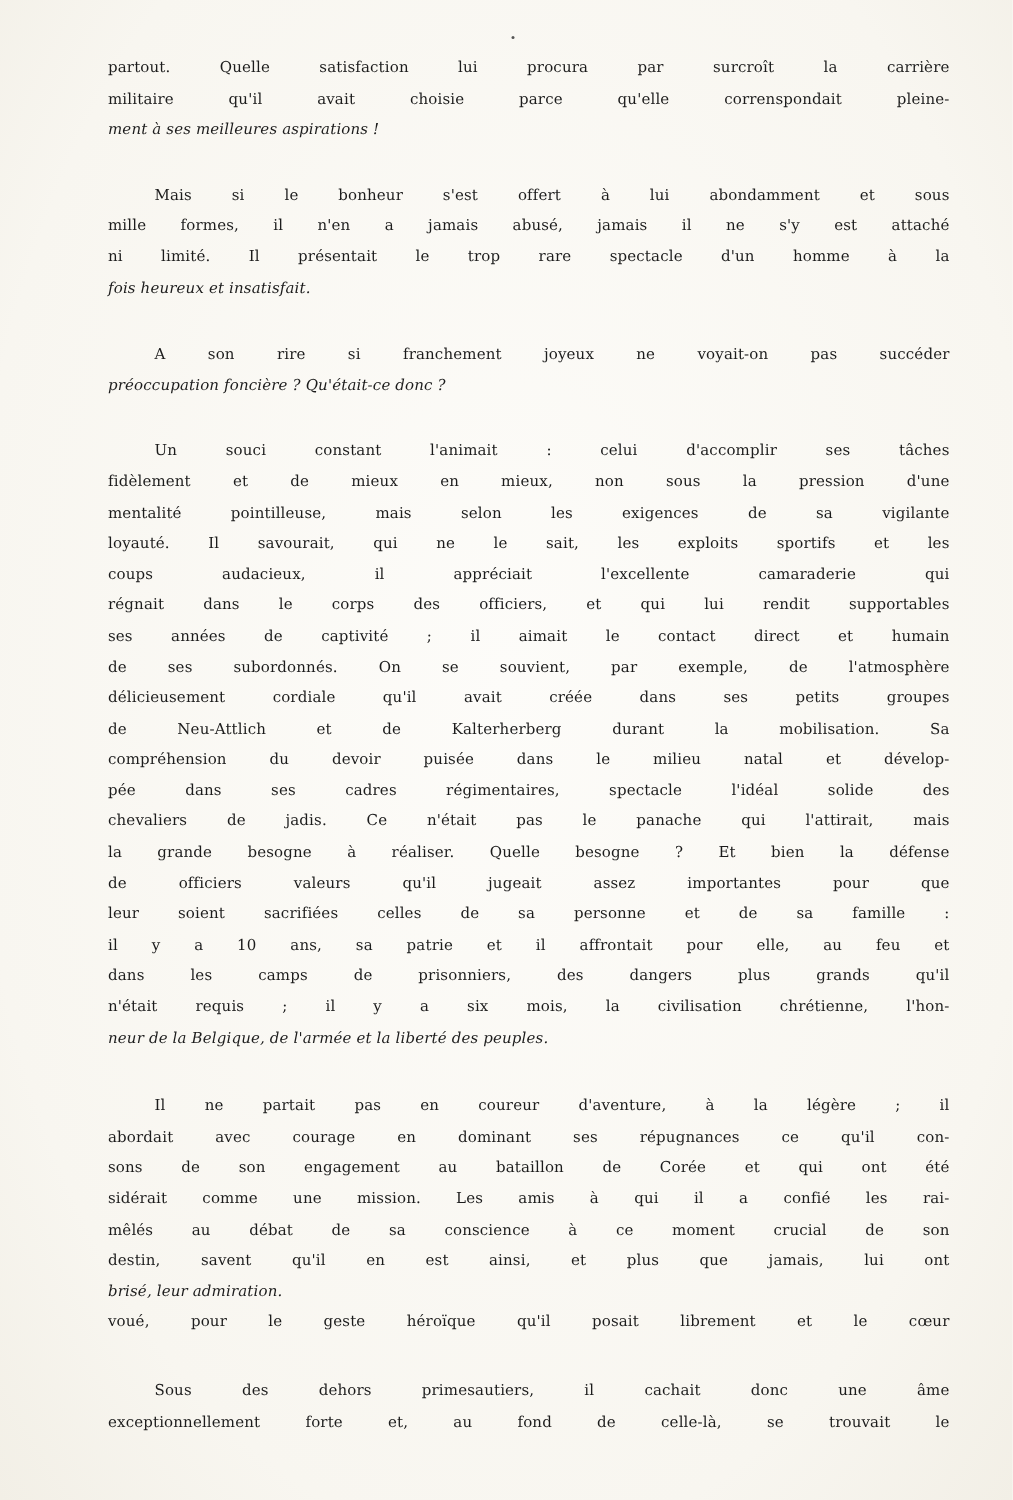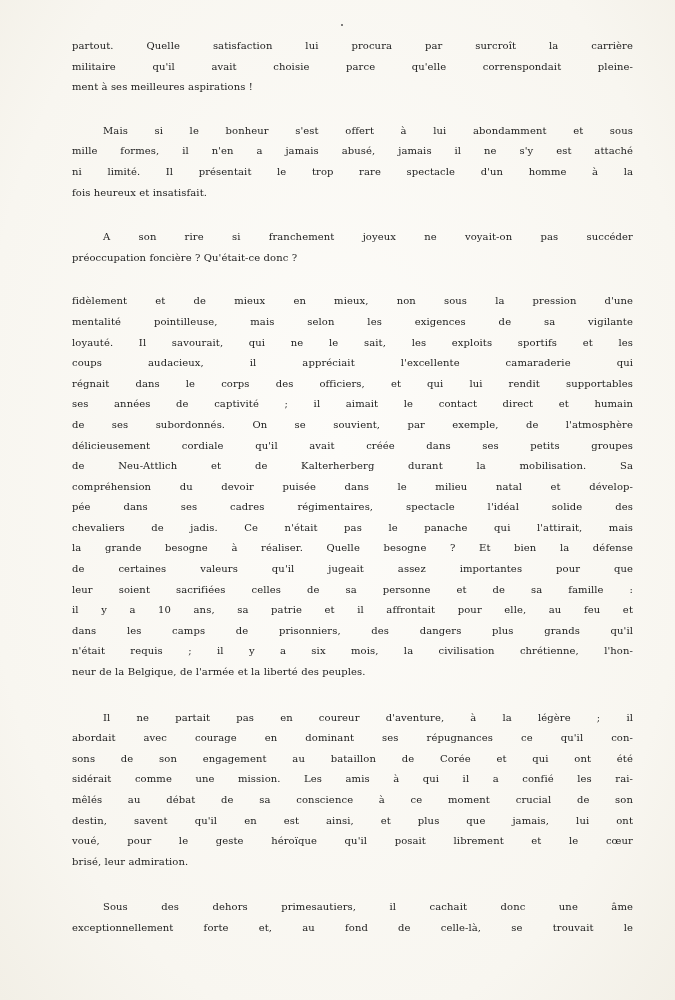--- a/index.html
+++ b/index.html
@@ -24,21 +24,21 @@
   }
   .para { margin: 0; }
   .line {
     display: block;
     height: 20.6px; line-height: 20.6px;
     white-space: nowrap;
     text-align: justify;
     text-align-last: justify;
     overflow: visible;
   }
-  .line.last { text-align-last: left; }
+  .line.last { text-align-last: left; font-style: italic; }
   .line.indent { padding-left: 31px; }
   .gap1 { height: 23px; }
   .gap2 { height: 24px; }
   .gap3 { height: 23px; }
   .gap4 { height: 25px; }
   .gap5 { height: 25px; }
 </style>
 </head>
 <body>
 
@@ -62,51 +62,52 @@
     </div>
     <div class="gap2"></div>
 
     <div class="para">
       <span class="line indent">A son rire si franchement joyeux ne voyait-on pas succéder</span>
       <span class="line last">préoccupation foncière ? Qu'était-ce donc ?</span>
     </div>
     <div class="gap3"></div>
 
     <div class="para">
+      <span class="line indent">Un souci constant l'animait : celui d'accomplir ses tâches</span>
       <span class="line">fidèlement et de mieux en mieux, non sous la pression d'une</span>
       <span class="line">mentalité pointilleuse, mais selon les exigences de sa vigilante</span>
       <span class="line">loyauté. Il savourait, qui ne le sait, les exploits sportifs et les</span>
       <span class="line">coups audacieux, il appréciait l'excellente camaraderie qui</span>
       <span class="line">régnait dans le corps des officiers, et qui lui rendit supportables</span>
       <span class="line">ses années de captivité ; il aimait le contact direct et humain</span>
       <span class="line">de ses subordonnés. On se souvient, par exemple, de l'atmosphère</span>
       <span class="line">délicieusement cordiale qu'il avait créée dans ses petits groupes</span>
       <span class="line">de Neu-Attlich et de Kalterherberg durant la mobilisation. Sa</span>
       <span class="line">compréhension du devoir puisée dans le milieu natal et dévelop-</span>
       <span class="line">pée dans ses cadres régimentaires, spectacle l'idéal solide des</span>
       <span class="line">chevaliers de jadis. Ce n'était pas le panache qui l'attirait, mais</span>
       <span class="line">la grande besogne à réaliser. Quelle besogne ? Et bien la défense</span>
-      <span class="line">de certaines valeurs qu'il jugeait assez importantes pour que</span>
+      <span class="line">de officiers valeurs qu'il jugeait assez importantes pour que</span>
       <span class="line">leur soient sacrifiées celles de sa personne et de sa famille :</span>
       <span class="line">il y a 10 ans, sa patrie et il affrontait pour elle, au feu et</span>
       <span class="line">dans les camps de prisonniers, des dangers plus grands qu'il</span>
       <span class="line">n'était requis ; il y a six mois, la civilisation chrétienne, l'hon-</span>
       <span class="line last">neur de la Belgique, de l'armée et la liberté des peuples.</span>
     </div>
     <div class="gap4"></div>
 
     <div class="para">
       <span class="line indent">Il ne partait pas en coureur d'aventure, à la légère ; il</span>
       <span class="line">abordait avec courage en dominant ses répugnances ce qu'il con-</span>
       <span class="line">sons de son engagement au bataillon de Corée et qui ont été</span>
       <span class="line">sidérait comme une mission. Les amis à qui il a confié les rai-</span>
       <span class="line">mêlés au débat de sa conscience à ce moment crucial de son</span>
       <span class="line">destin, savent qu'il en est ainsi, et plus que jamais, lui ont</span>
+      <span class="line last">brisé, leur admiration.</span>
       <span class="line">voué, pour le geste héroïque qu'il posait librement et le cœur</span>
-      <span class="line last">brisé, leur admiration.</span>
     </div>
     <div class="gap5"></div>
 
     <div class="para">
       <span class="line indent">Sous des dehors primesautiers, il cachait donc une âme</span>
       <span class="line">exceptionnellement forte et, au fond de celle-là, se trouvait le</span>
     </div>
 
   </div>
 </div>

